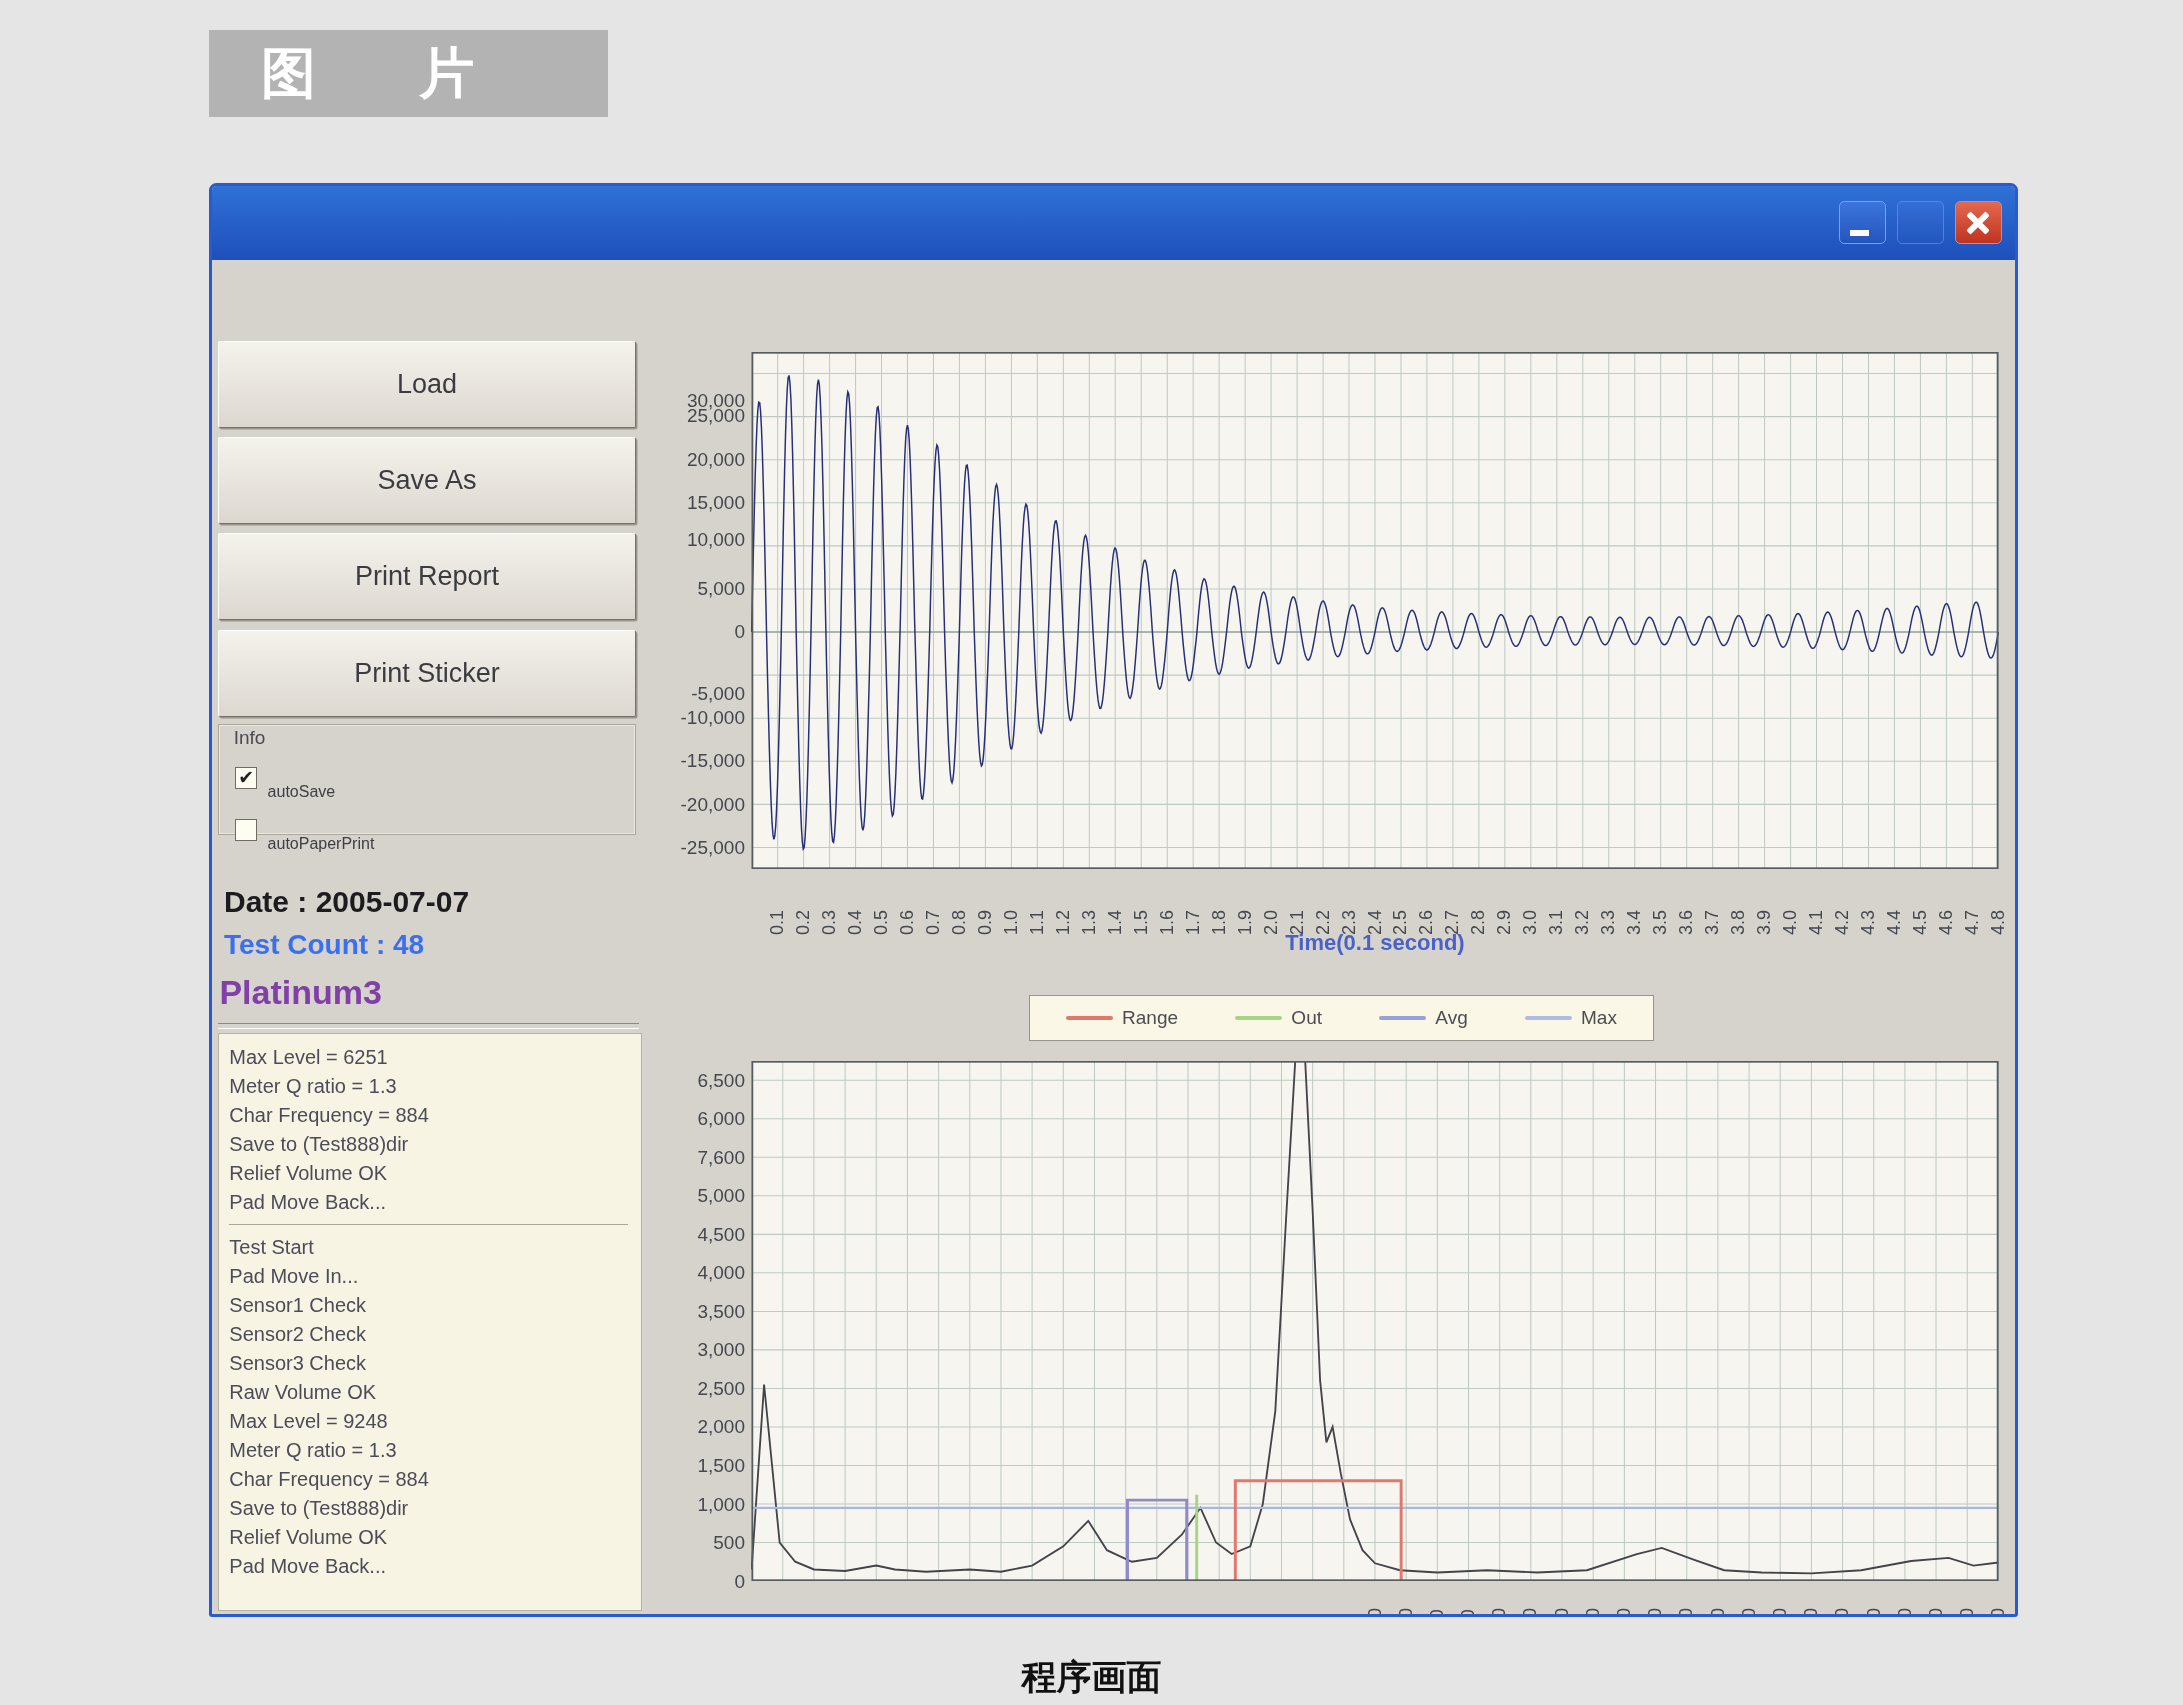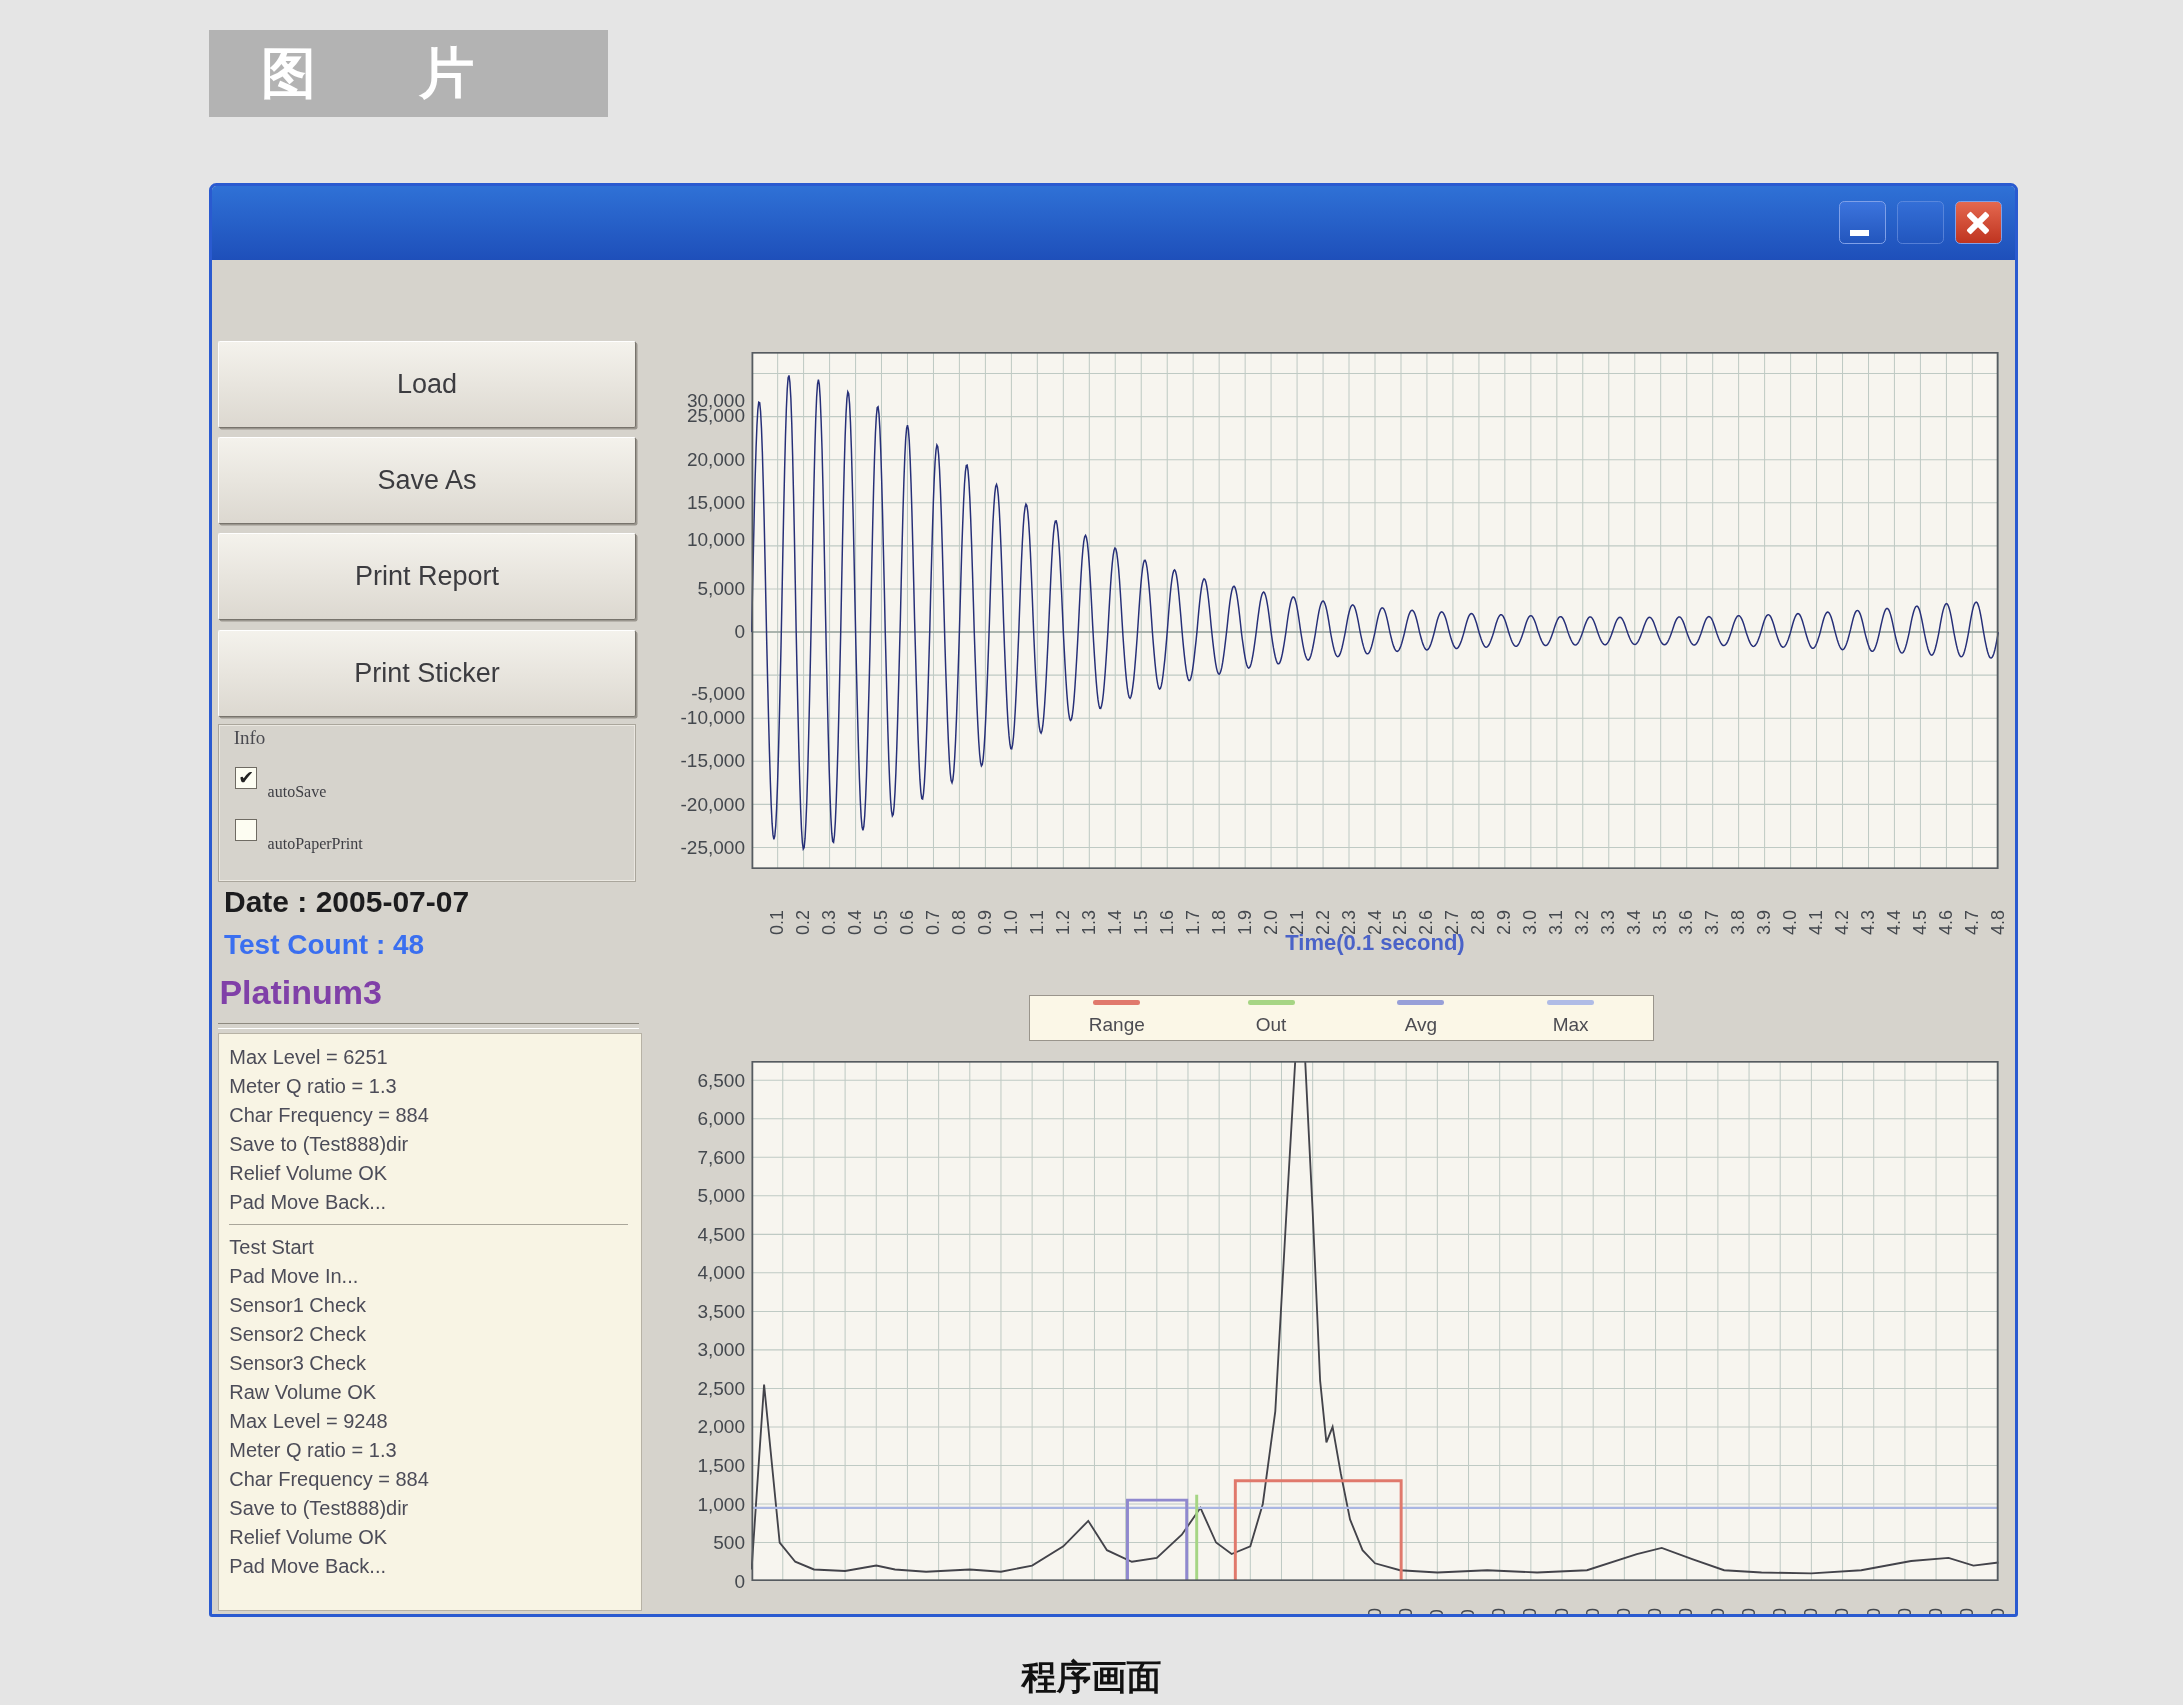--- a/index.html
+++ b/index.html
@@ -24,22 +24,22 @@
   .tb-btn.close::before,.tb-btn.close::after{content:"";position:absolute;left:50%;top:50%;width:27px;height:6px;
           background:#ffffff;border-radius:1.5px;}
   .tb-btn.close::before{transform:translate(-50%,-50%) rotate(45deg);}
   .tb-btn.close::after{transform:translate(-50%,-50%) rotate(-45deg);}
   .window-body{position:absolute;left:0;top:74px;right:0;bottom:0;background:#d6d3cc;}
   
   .btn{position:absolute;left:6px;width:418px;height:87px;background:linear-gradient(#f4f2ec,#dcd8d0);
        border:1.5px solid;border-color:#ffffff #77736c #77736c #ffffff;box-sizing:border-box;
        font-size:27px;color:#3c3c40;text-align:center;line-height:84px;border-radius:2.2px;
        box-shadow:1.5px 1.5px 0 #9a968e;}
-  .group-box{position:absolute;left:6px;top:464px;width:418px;height:158px;
-             border:1.5px solid #aaa69c;box-shadow:inset 0 0 0 0.7px #f2efe8;box-sizing:border-box;font-family:Liberation Serif, serif;}
+  .group-box{position:absolute;left:6px;top:464px;width:418px;height:111px;
+             border:1.5px solid #aaa69c;box-shadow:inset 0 0 0 0.7px #f2efe8;box-sizing:border-box;}
   .group-caption{position:absolute;left:10.3px;top:1.5px;font-size:19px;color:#4a4a50;background:#d6d3cc;padding:0 4.4px;}
   .chk-row{position:absolute;left:16.3px;height:30px;display:flex;align-items:center;gap:10.3px;}
   .chk-box{width:22px;height:22px;background:#fdfdf2;border:1.5px solid #6f6b63;box-sizing:border-box;
            font-size:19px;line-height:19px;text-align:center;color:#222;}
   .chk-label{font-size:16px;color:#3e3e44;margin-top:28px;}
   .summary-date{position:absolute;left:12px;top:625px;font-size:30px;font-weight:bold;color:#1c1c1e;}
   .summary-count{position:absolute;left:12px;top:669px;font-size:28px;font-weight:bold;color:#3a6ff0;}
   .summary-product{position:absolute;left:7.4px;top:713px;font-size:34px;font-weight:bold;color:#8040a8;}
   .divider{position:absolute;left:6px;top:763px;width:421px;height:4.4px;
            border-top:1.5px solid #8d897f;border-bottom:1.5px solid #ffffff;}
@@ -51,21 +51,21 @@
   .ytick{position:absolute;left:435px;width:98px;height:24px;font-size:19px;color:#44484e;
          text-align:right;line-height:24px;}
   .xtick{position:absolute;width:22px;height:62px;font-size:18px;color:#44484e;
          writing-mode:vertical-rl;transform:rotate(180deg);text-align:left;line-height:22px;}
   .axis-title{position:absolute;left:539px;width:1248px;text-align:center;font-size:22px;
               font-weight:bold;color:#4a62c8;}
   .plot{position:absolute;left:539px;}
   .legend{position:absolute;left:817px;top:735px;width:625px;height:46px;background:#fbf7e7;
           border:1.5px solid #9a958c;box-sizing:border-box;display:flex;align-items:center;
           justify-content:space-around;padding:0 7.4px;}
-  .legend-item{display:flex;align-items:center;gap:9px;flex-direction:column;}
+  .legend-item{display:flex;align-items:center;gap:9px;}
   .legend-line{width:47px;height:4.4px;border-radius:2.2px;}
   .legend-label{font-size:19px;color:#4c4c52;}
   .caption{position:absolute;left:0;top:1654px;width:100%;text-align:center;font-size:35px;
            font-weight:bold;color:#111;}
 </style>
 </head>
 <body>
 
 <div class="page">
   <div class="badge">图 片</div>

